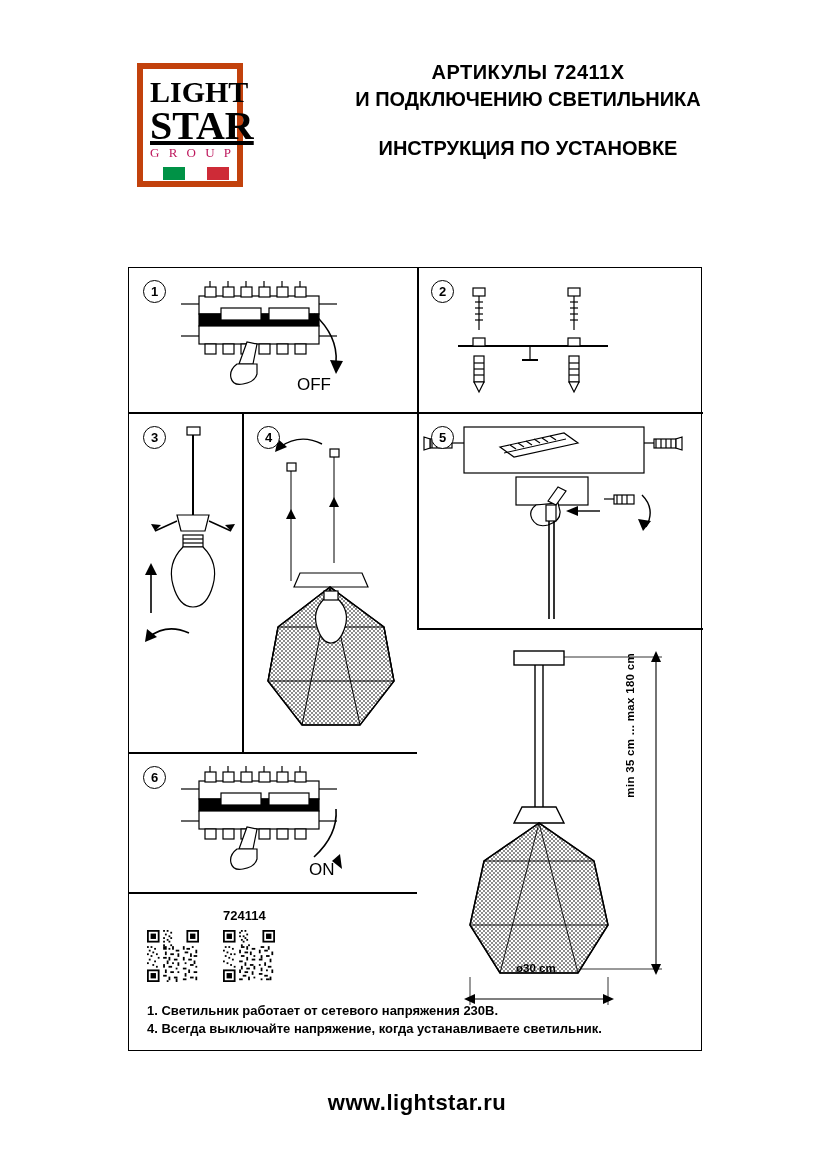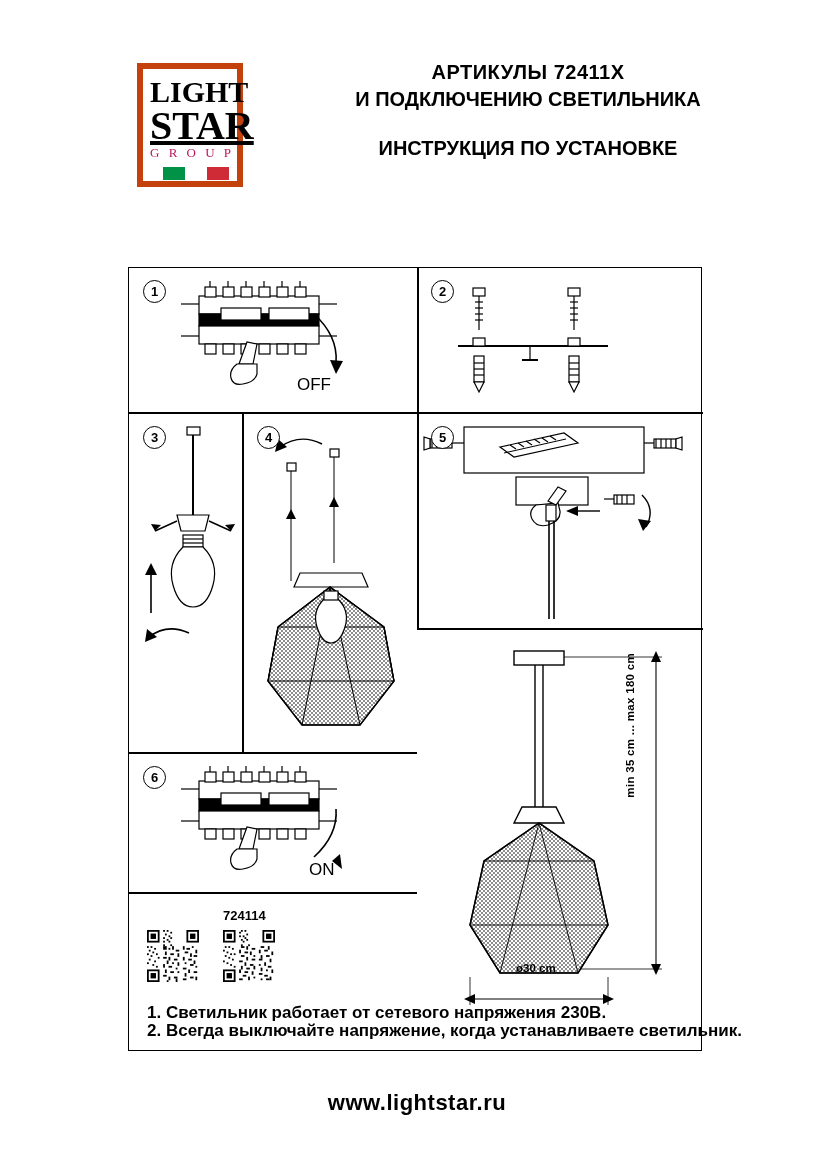--- a/index.html
+++ b/index.html
@@ -132,21 +132,21 @@
     width: 52px; height: 52px;
     background: #fff;
   }
   .qr-label {
     position: absolute;
     font-size: 13px;
     font-weight: bold;
   }
   .note-line {
     position: absolute;
-    font-size: 17px;
+    font-size: 13px;
     font-weight: bold;
     white-space: nowrap;
   }
 
   
   #footer {
     position: absolute;
     left: 0; top: 1090px;
     width: 826px;
     text-align: center;
@@ -661,17 +661,17 @@
         <rect x="23" y="25" width="2" height="1"></rect>
         <rect x="26" y="26" width="1" height="2"></rect>
       <rect x="21" y="27" width="1" height="1"></rect>
         <rect x="24" y="27" width="2" height="1"></rect>
       <rect x="10" y="8" width="1" height="1"></rect>
         <rect x="14" y="8" width="1" height="1"></rect>
     </g>
   </svg>
 
   <div class="note-line" style="left:18px; top:735px;">1. Светильник работает от сетевого напряжения 230В.</div>
-  <div class="note-line" style="left:18px; top:753px;">2. Всегда выключайте напряжение, когда устанавливаете светильник.</div>
+  <div class="note-line" style="left:18px; top:753px;">4. Всегда выключайте напряжение, когда устанавливаете светильник.</div>
 
 </div>
 
 <div id="footer">www.lightstar.ru</div>
 
 </body></html>

